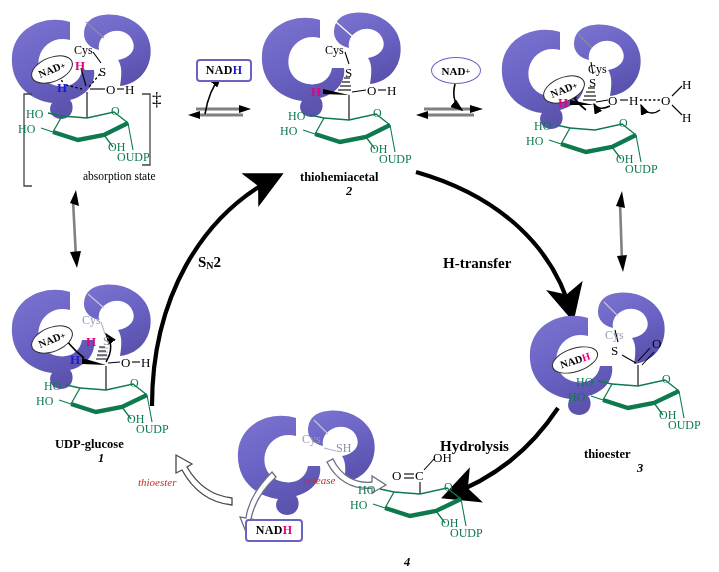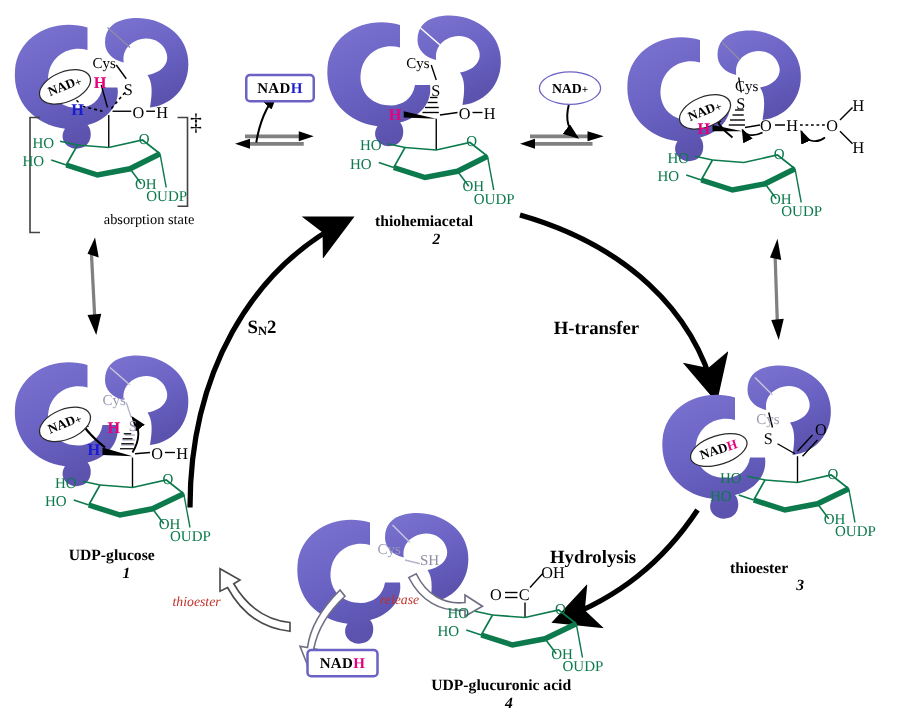--- a/index.html
+++ b/index.html
@@ -536,21 +536,20 @@
   <div class="lbl cys-lbl-grey" style="left:302px; top:432px;">Cys</div>
   <div class="lbl atom-grey" style="left:336px; top:441px;">SH</div>
   <div class="lbl atom" style="left:392px; top:468px;">O</div>
   <div class="lbl atom" style="left:415px; top:468px;">C</div>
   <div class="lbl atom" style="left:433px; top:450px;">OH</div>
   <div class="lbl atom-green" style="left:358px; top:483px;">HO</div>
   <div class="lbl atom-green" style="left:350px; top:498px;">HO</div>
   <div class="lbl atom-green" style="left:444px; top:480px;">O</div>
   <div class="lbl atom-green" style="left:441px; top:516px;">OH</div>
   <div class="lbl atom-green" style="left:450px; top:526px;">OUDP</div>
-  <div class="lbl cmpd-name" style="left:345px; top:541px;">UDP-glucuronic acid</div>
   <div class="lbl cmpd-num" style="left:404px; top:555px;">4</div>
 
   <div class="lbl red-lbl" style="left:138px; top:476px;">thioester</div>
   <div class="lbl red-lbl" style="left:304px; top:474px;">release</div>
 
   <div class="nadh-box" style="left:245px; top:519px; width:54px; height:19px;">
     <span>NAD</span>
       <span class="h-mag">H</span>
   </div>
 

